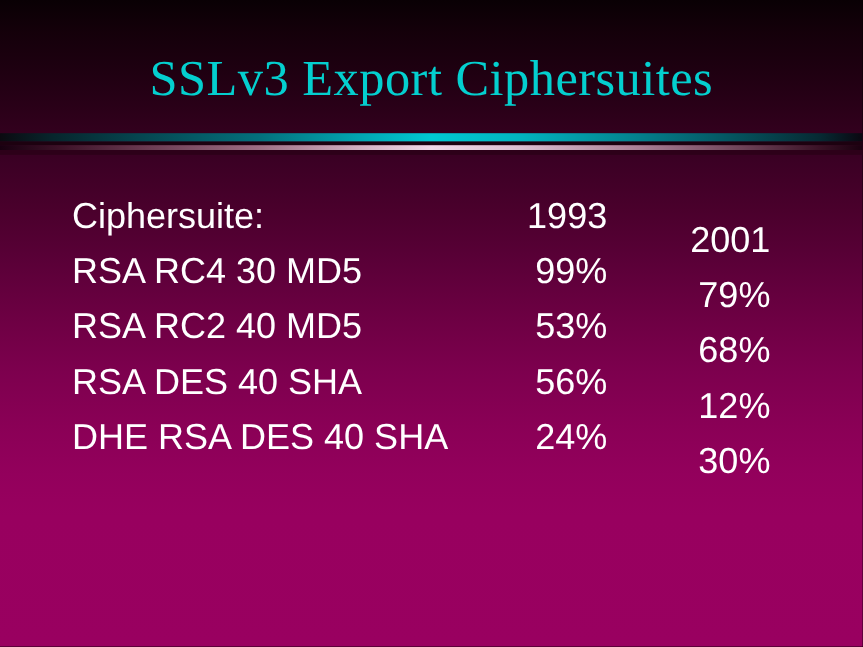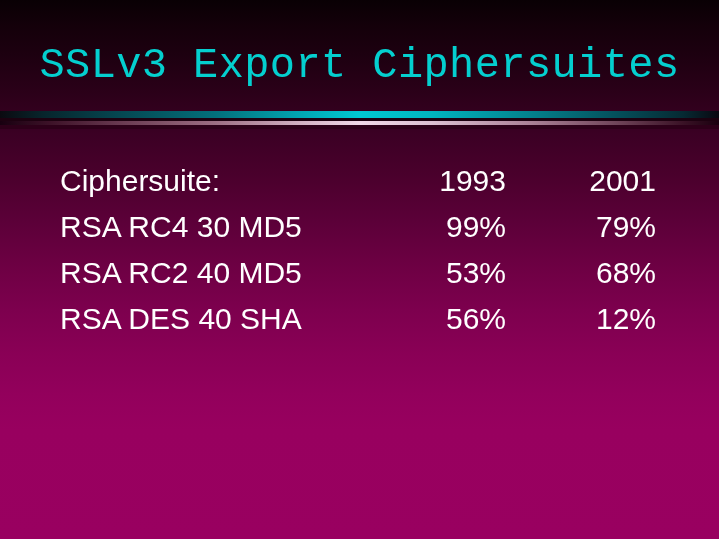--- a/index.html
+++ b/index.html
@@ -36,21 +36,21 @@
   .title-area {
     position: absolute;
     left: 0;
     top: 42px;
     width: 719px;
     text-align: center;
   }
   .title-text {
     display: inline-block;
     color: #04cfcf;
-    font-family: Liberation Mono, monospace;
+    font-family: Liberation Serif, serif;
     font-size: 42px;
     line-height: 48px;
     letter-spacing: 0.4px;
     white-space: nowrap;
   }
 
   
   .divider {
     position: absolute;
     left: 0;
@@ -123,21 +123,21 @@
   }
   .cell-num {
     position: absolute;
     top: 0;
     color: #ffffff;
     font-size: 30px;
     line-height: 46px;
     text-align: right;
   }
   .col-a { left: 330px; width: 124px; }
-  .col-b { left: 480px; width: 124px; }
+  .col-b { left: 466px; width: 124px; margin-top: 20px; }
 </style>
 </head>
 <body>
 
 <div id="slide">
 
   <div class="title-area">
     <span class="title-text">SSLv3 Export Ciphersuites</span>
   </div>
 
@@ -165,15 +165,20 @@
       <span class="cell-num col-a">53%</span>
       <span class="cell-num col-b">68%</span>
     </div>
 
     <div class="row">
       <span class="cell-name">RSA DES 40 SHA</span>
       <span class="cell-num col-a">56%</span>
       <span class="cell-num col-b">12%</span>
     </div>
 
+    <div class="row">
+      <span class="cell-name">DHE RSA DES 40 SHA</span>
+      <span class="cell-num col-a">24%</span>
+      <span class="cell-num col-b">30%</span>
+    </div>
 
   </div>
 </div>
 
 </body></html>

